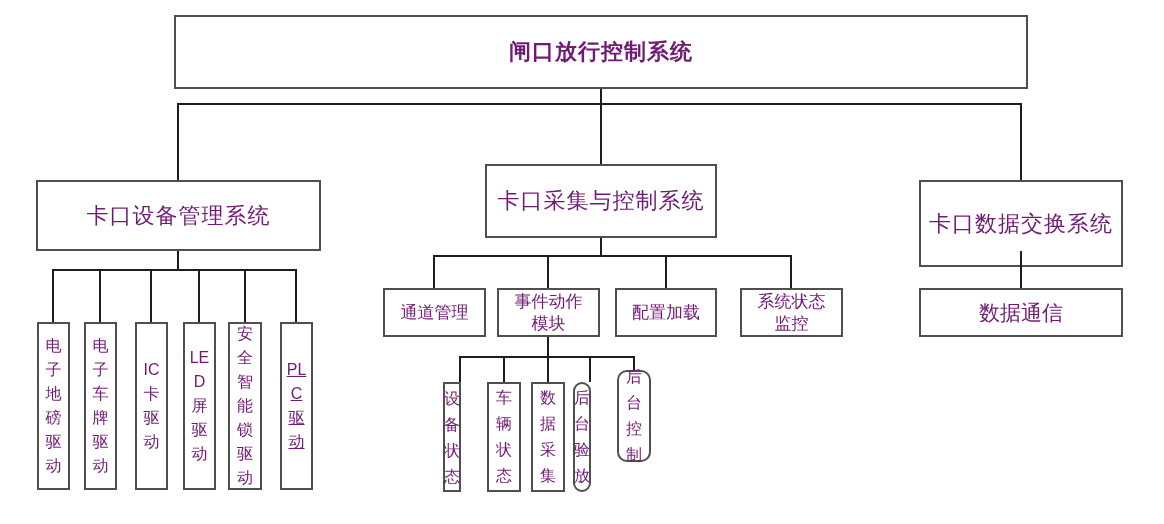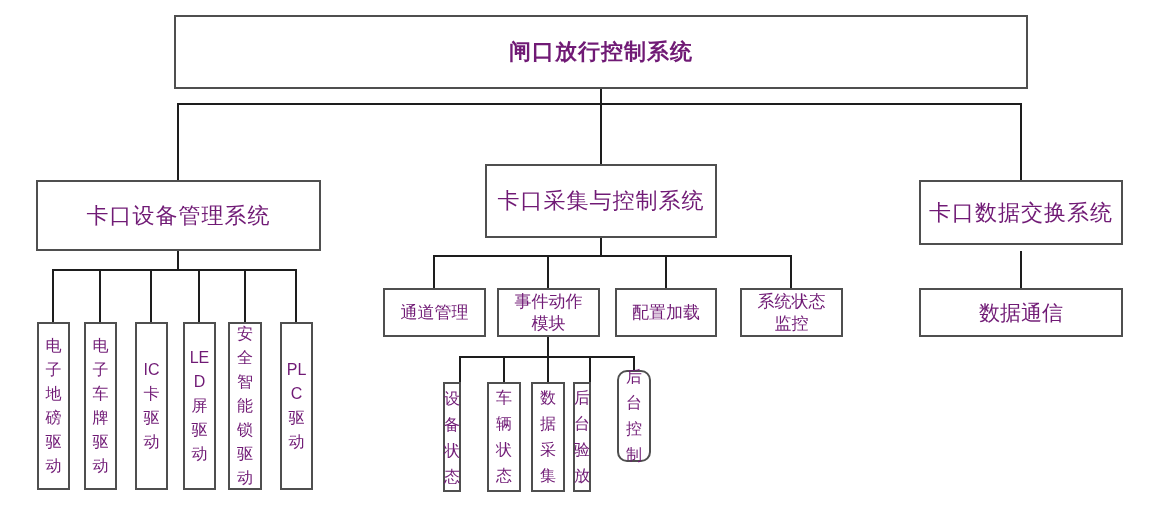--- a/index.html
+++ b/index.html
@@ -54,21 +54,21 @@
   <div class="box lvl1" style="left:174px; top:15px; width:854px; height:74px;">闸口放行控制系统</div>
 
   <div class="vl" style="left:600px; top:89px;  height:16px;"></div>
   <div class="hl" style="left:177px; top:103px; width:845px;"></div>
   <div class="vl" style="left:177px; top:103px; height:77px;"></div>
   <div class="vl" style="left:600px; top:103px; height:61px;"></div>
   <div class="vl" style="left:1020px;top:103px; height:77px;"></div>
 
   <div class="box lvl2" style="left:36px; top:180px; width:285px; height:71px;">卡口设备管理系统</div>
   <div class="box lvl2" style="left:485px; top:164px; width:232px; height:74px;">卡口采集与控制系统</div>
-  <div class="box lvl2" style="left:919px; top:180px; width:204px; height:65px;">卡口数据交换系统</div>
+  <div class="box lvl2" style="left:919px; top:180px; width:204px; height:87px;">卡口数据交换系统</div>
 
   <div class="vl" style="left:177px; top:251px; height:18px;"></div>
   <div class="hl" style="left:52px;  top:269px; width:245px;"></div>
   <div class="vl" style="left:52px;  top:269px; height:53px;"></div>
   <div class="vl" style="left:99px;  top:269px; height:53px;"></div>
   <div class="vl" style="left:150px; top:269px; height:53px;"></div>
   <div class="vl" style="left:198px; top:269px; height:53px;"></div>
   <div class="vl" style="left:244px; top:269px; height:53px;"></div>
   <div class="vl" style="left:295px; top:269px; height:53px;"></div>
 
@@ -80,21 +80,21 @@
   </div>
   <div class="box vbox drv" style="left:135px; top:322px; width:33px; height:168px;">
     <div class="vtext">IC卡驱动</div>
   </div>
   <div class="box vbox drv" style="left:183px; top:322px; width:33px; height:168px;">
     <div class="vtext">LED屏驱动</div>
   </div>
   <div class="box vbox drv" style="left:228px; top:322px; width:34px; height:168px;">
     <div class="vtext">安全智能锁驱动</div>
   </div>
-  <div class="box vbox drv" style="left:280px; top:322px; width:33px; height:168px;">
+  <div class="box vbox drv" style="left:280px; top:322px; width:33px; height:168px;text-decoration:underline;">
     <div class="vtext">PLC驱动</div>
   </div>
 
   <div class="vl" style="left:600px; top:238px; height:17px;"></div>
   <div class="hl" style="left:433px; top:255px; width:359px;"></div>
   <div class="vl" style="left:433px; top:255px; height:33px;"></div>
   <div class="vl" style="left:547px; top:255px; height:33px;"></div>
   <div class="vl" style="left:665px; top:255px; height:33px;"></div>
   <div class="vl" style="left:790px; top:255px; height:33px;"></div>
 
@@ -115,21 +115,21 @@
 
   <div class="box vbox evt" style="left:443px; top:382px; width:18px; height:110px;align-items:flex-end;">
     <div class="vtext">设备状态</div>
   </div>
   <div class="box vbox evt" style="left:487px; top:382px; width:34px; height:110px;">
     <div class="vtext">车辆状态</div>
   </div>
   <div class="box vbox evt" style="left:531px; top:382px; width:34px; height:110px;">
     <div class="vtext">数据采集</div>
   </div>
-  <div class="box vbox evt" style="left:573px; top:382px; width:18px; height:110px;">
+  <div class="box vbox evt" style="left:573px; top:382px; width:18px; height:110px;border-radius:14px;">
     <div class="vtext">后台验放</div>
   </div>
   <div class="box vbox evt" style="left:617px; top:370px; width:34px; height:92px;border-radius:10px;">
     <div class="vtext">后台控制</div>
   </div>
 
   <div class="vl" style="left:1020px; top:251px; height:37px;"></div>
   <div class="box wide" style="left:919px; top:288px; width:204px; height:49px;">数据通信</div>
 
 </div>

